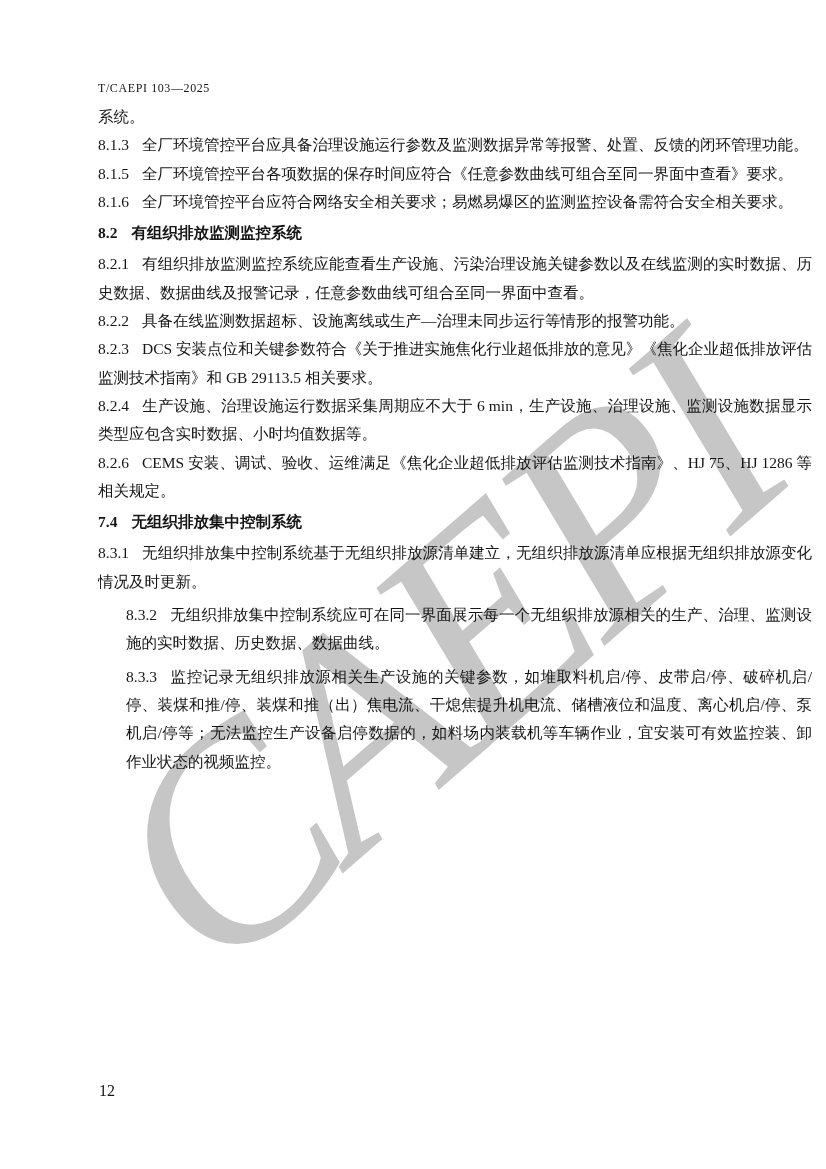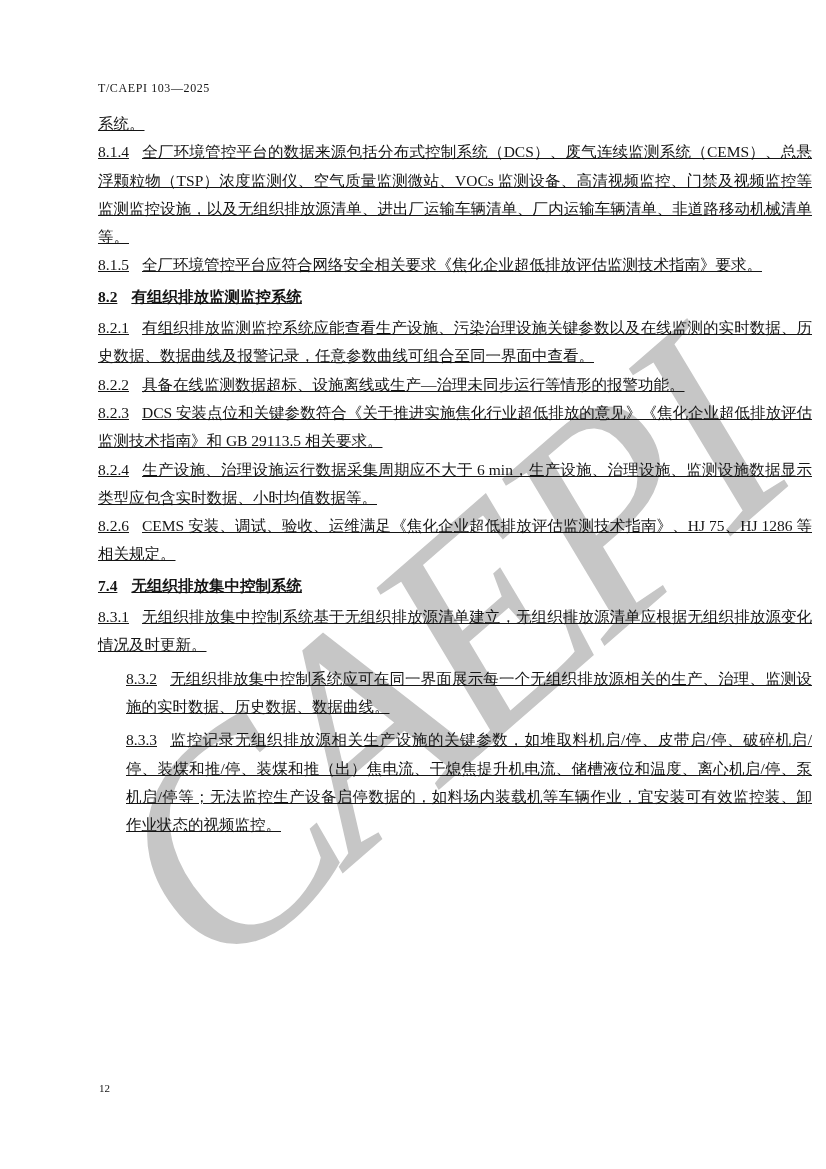--- a/index.html
+++ b/index.html
@@ -32,56 +32,56 @@
     white-space: nowrap;
     transform: translate(28px, 72px) rotate(-41deg);
   }
   .page-header {
     position: absolute; left: 98px; top: 81px;
     font-size: 12px;
     letter-spacing: 0.6px;
     z-index: 2;
   }
   .doc-content {
-    position: absolute; left: 98px; top: 110px;
+    position: absolute; left: 98px; top: 103px;
     width: 714px;
     font-size: 15.5px;
     line-height: 28.3px;
     text-align: justify;
     z-index: 1;
-    text-decoration: underline;
   }
   .doc-content p { margin: 0; }
   .doc-content p.spaced { margin-top: 5px; margin-left: 28px; }
   .doc-content p.heading {
     margin: 3px 0;
     font-family: "Liberation Sans", "DejaVu Sans", sans-serif;
     font-weight: 700;
     font-size: 15.5px;
   }
   .num { padding-right: 13px; }
   .heading .num { padding-right: 14px; font-family: "Liberation Serif", serif; font-weight: 700; margin-top: 24px; }
   .page-footer {
     position: absolute; left: 99px; top: 1082px;
-    font-size: 11px;
+    font-size: 16px;
     z-index: 2;
   }
 </style>
 </head>
 <body>
 
 <div class="page">
   <div class="watermark">
     <span>CAEPI</span>
   </div>
   <div class="page-header">T/CAEPI 103—2025</div>
   <div class="doc-content">
       <p class="clause"><span class="txt">系统。</span></p>
-      <p class="clause"><span class="num">8.1.4</span><span class="txt">全厂环境管控平台的数据来源包括分布式控制系统（DCS）、废气连续监测系统（CEMS）、总悬浮颗粒物（TSP）浓度监测仪、空气质量监测微站、VOCs 监测设备、高清视频监控、门禁及视频监控等监测监控设施，以及无组织排放源清单、进出厂运输车辆清单、厂内运输车辆清单、非道路移动机械清单等。</span></p>
-      <p class="clause"><span class="num">8.1.5</span><span class="txt">全厂环境管控平台应符合网络安全相关要求《焦化企业超低排放评估监测技术指南》要求。</span></p>
+      <p class="clause"><span class="num">8.1.3</span><span class="txt">全厂环境管控平台应具备治理设施运行参数及监测数据异常等报警、处置、反馈的闭环管理功能。</span></p>
+      <p class="clause"><span class="num">8.1.5</span><span class="txt">全厂环境管控平台各项数据的保存时间应符合《任意参数曲线可组合至同一界面中查看》要求。</span></p>
+      <p class="clause"><span class="num">8.1.6</span><span class="txt">全厂环境管控平台应符合网络安全相关要求；易燃易爆区的监测监控设备需符合安全相关要求。</span></p>
       <p class="heading"><span class="num">8.2</span><span class="txt">有组织排放监测监控系统</span></p>
       <p class="clause"><span class="num">8.2.1</span><span class="txt">有组织排放监测监控系统应能查看生产设施、污染治理设施关键参数以及在线监测的实时数据、历史数据、数据曲线及报警记录，任意参数曲线可组合至同一界面中查看。</span></p>
       <p class="clause"><span class="num">8.2.2</span><span class="txt">具备在线监测数据超标、设施离线或生产—治理未同步运行等情形的报警功能。</span></p>
       <p class="clause"><span class="num">8.2.3</span><span class="txt">DCS 安装点位和关键参数符合《关于推进实施焦化行业超低排放的意见》《焦化企业超低排放评估监测技术指南》和 GB 29113.5 相关要求。</span></p>
       <p class="clause"><span class="num">8.2.4</span><span class="txt">生产设施、治理设施运行数据采集周期应不大于 6 min，生产设施、治理设施、监测设施数据显示类型应包含实时数据、小时均值数据等。</span></p>
       <p class="clause"><span class="num">8.2.6</span><span class="txt">CEMS 安装、调试、验收、运维满足《焦化企业超低排放评估监测技术指南》、HJ 75、HJ 1286 等相关规定。</span></p>
       <p class="heading"><span class="num">7.4</span><span class="txt">无组织排放集中控制系统</span></p>
       <p class="clause"><span class="num">8.3.1</span><span class="txt">无组织排放集中控制系统基于无组织排放源清单建立，无组织排放源清单应根据无组织排放源变化情况及时更新。</span></p>
       <p class="clause spaced"><span class="num">8.3.2</span><span class="txt">无组织排放集中控制系统应可在同一界面展示每一个无组织排放源相关的生产、治理、监测设施的实时数据、历史数据、数据曲线。</span></p>
       <p class="clause spaced"><span class="num">8.3.3</span><span class="txt">监控记录无组织排放源相关生产设施的关键参数，如堆取料机启/停、皮带启/停、破碎机启/停、装煤和推/停、装煤和推（出）焦电流、干熄焦提升机电流、储槽液位和温度、离心机启/停、泵机启/停等；无法监控生产设备启停数据的，如料场内装载机等车辆作业，宜安装可有效监控装、卸作业状态的视频监控。</span></p>

